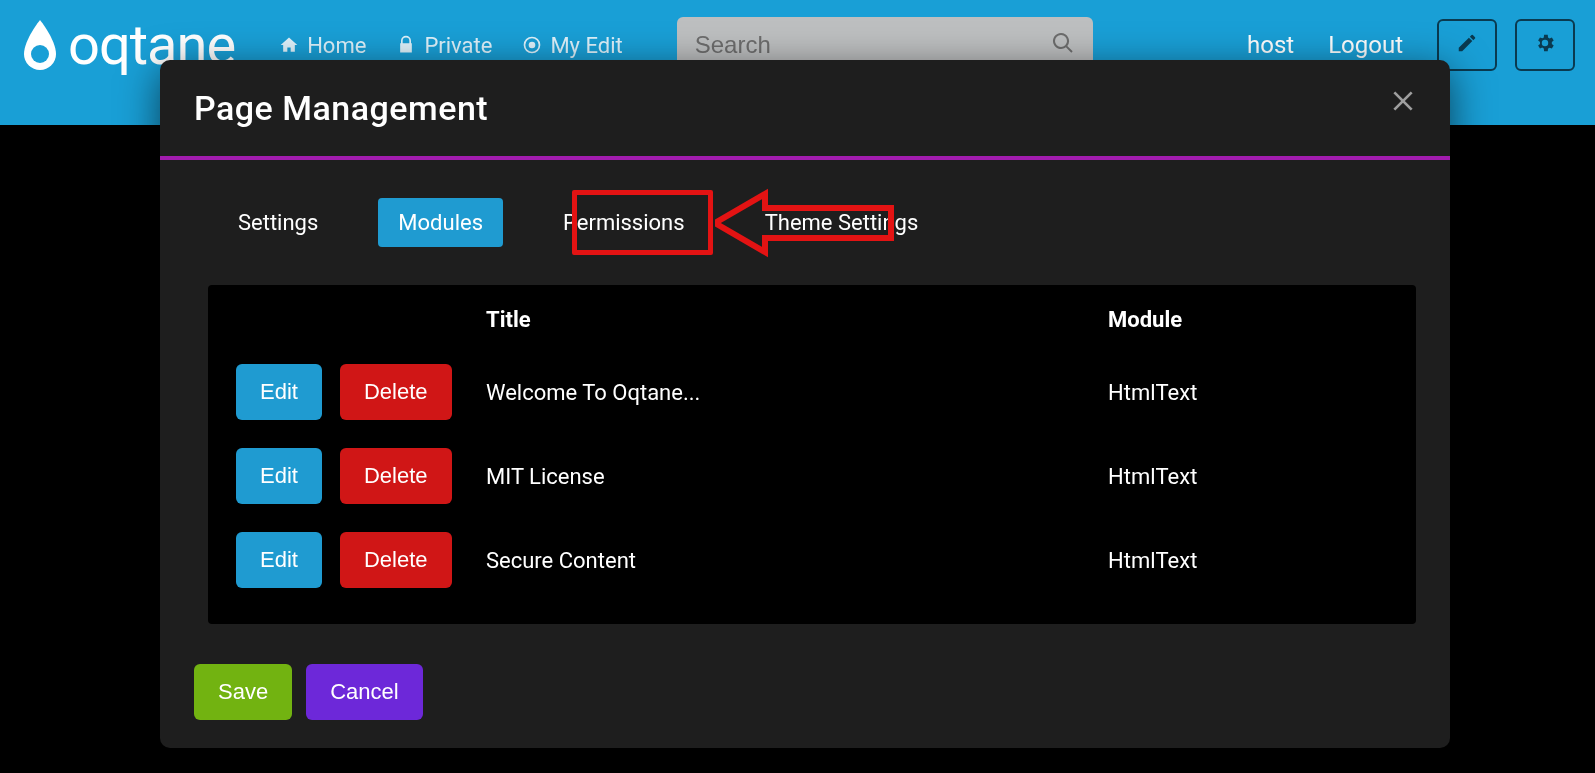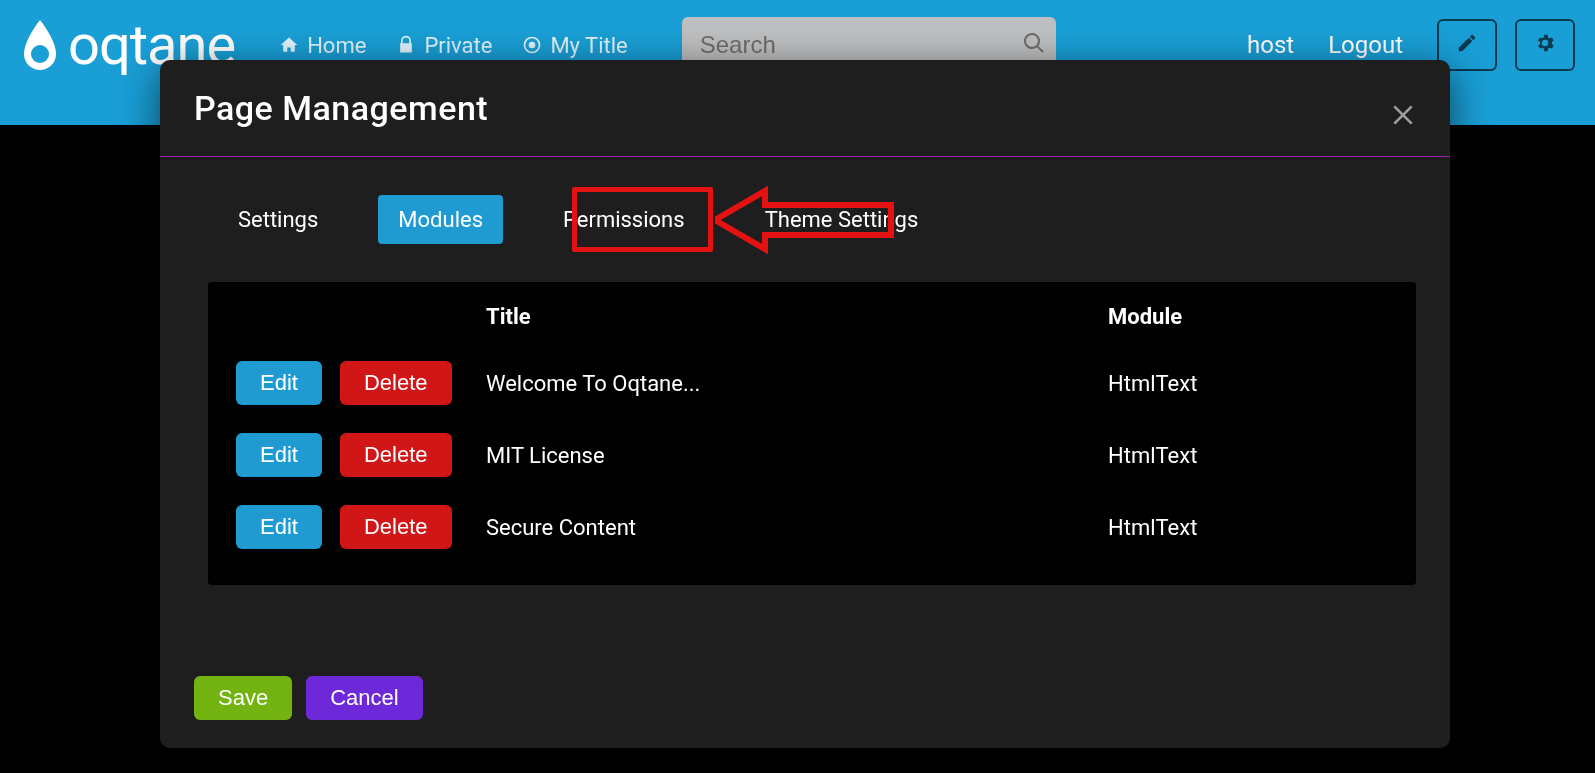--- a/index.html
+++ b/index.html
@@ -56,21 +56,21 @@
     cursor: pointer;
   }
   .nav-link .icon { width: 20px; height: 20px; display:flex; align-items:center; justify-content:center; }
   .nav-link .icon svg { fill: #dff2fb; }
 
   .search-wrap {
     margin-left: 30px;
     background: #bdbfc0;
     border-radius: 6px;
     height: 56px;
-    width: 374px;
+    width: 416px;
     display: flex;
     align-items: center;
     padding: 0 18px;
     gap: 12px;
   }
   .search-wrap input {
     flex: 1;
     background: transparent;
     border: none;
     outline: none;
@@ -114,24 +114,24 @@
     bottom: 25px;
     background: #1e1e1e;
     border-radius: 10px;
     box-shadow: 0 10px 40px rgba(0,0,0,.6);
     display: flex;
     flex-direction: column;
     color: #fff;
   }
   .modal-header {
     display: flex;
-    align-items: flex-end;
+    align-items: flex-start;
     justify-content: space-between;
     padding: 28px 34px 28px 34px;
-    border-bottom: 1px solid #a21caf;
+    border-bottom: 4px solid #a21caf;
   }
   .modal-title {
     font-size: 34px;
     font-weight: 500;
     letter-spacing: .5px;
   }
   .close-x {
     width: 26px; height: 26px;
     cursor: pointer;
   }
@@ -195,21 +195,21 @@
     display: flex;
     align-items: center;
     padding: 14px 0;
     font-size: 22px;
   }
 
   .btn {
     display: inline-flex;
     align-items: center;
     justify-content: center;
-    height: 44px;
+    height: 56px;
     padding: 0 24px;
     border-radius: 6px;
     font-size: 22px;
     color: #fff;
     border: none;
     cursor: pointer;
   }
   .btn-blue { background: #1f9bd1; }
   .btn-red  { background: #d01616; }
   .btn-green{ background: #72b311; }
@@ -255,21 +255,21 @@
       </span>
       <span>Private</span>
     </div>
     <div class="nav-link">
       <span class="icon">
         <svg viewBox="0 0 24 24">
             <circle cx="12" cy="12" r="9" fill="none" stroke="#dff2fb" stroke-width="2"></circle>
             <circle cx="12" cy="12" r="4"></circle>
           </svg>
       </span>
-      <span>My Title</span>
+      <span>My Edit</span>
     </div>
   </div>
 
   <div class="search-wrap">
     <input type="text" placeholder="Search" style="">
     <span class="icon">
       <svg viewBox="0 0 24 24">
           <path d="M10 2a8 8 0 1 0 4.9 14.3l5.4 5.4 1.4-1.4-5.4-5.4A8 8 0 0 0 10 2zm0 2a6 6 0 1 1 0 12 6 6 0 0 1 0-12z"></path>
         </svg>
     </span>

